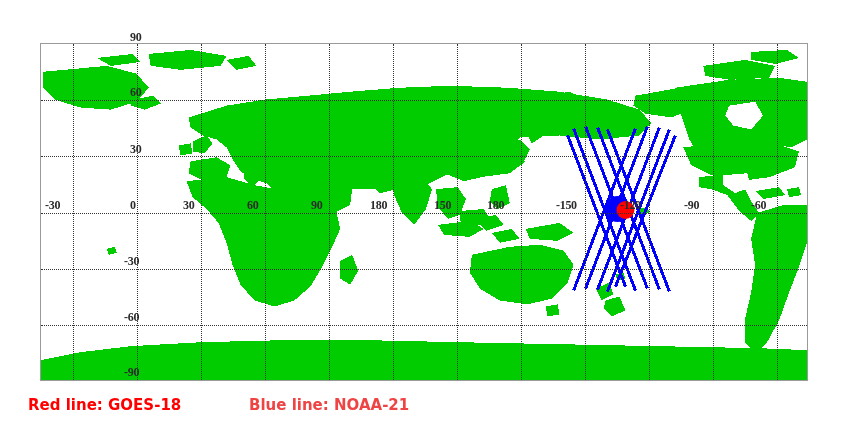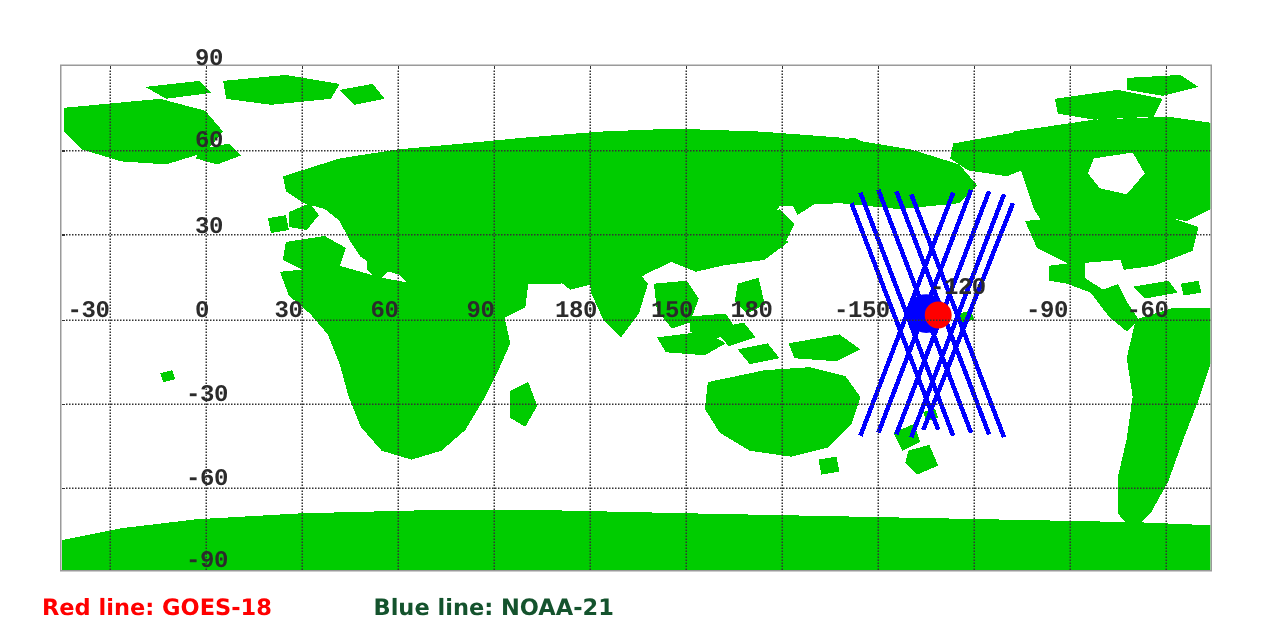--- a/index.html
+++ b/index.html
@@ -12,35 +12,35 @@
         background:#ffffff;border:1px solid #9a9a9a;box-sizing:border-box;
         overflow:hidden;}
   #mapsvg{position:absolute;left:0;top:0;width:100%;height:100%;display:block;}
 
   
   .grid-v,.grid-h{position:absolute;pointer-events:none;}
   .grid-v{top:0;bottom:0;width:0;border-left:1px dotted #333;}
   .grid-h{left:0;right:0;height:0;border-top:1px dotted #333;}
 
   
-  .tick{position:absolute;font-family:Liberation Mono, monospace;
-        font-size:16px;font-weight:bold;color:#2b2b2b;
+  .tick{position:absolute;font-family:Liberation Serif, serif;
+        font-size:12px;font-weight:bold;color:#2b2b2b;
         white-space:nowrap;letter-spacing:-0.3px;
         line-height:1;pointer-events:none;}
 
   
   #tracks{position:absolute;left:0;top:0;width:100%;height:100%;
           pointer-events:none;}
 
   
   #footer{position:absolute;left:0;top:392px;width:824px;height:33px;}
   .leg{position:absolute;font-family:"DejaVu Sans",sans-serif;
        font-size:15px;font-weight:bold;white-space:nowrap;line-height:1;}
   #leg-red{left:28px;top:6px;color:#ff0000;}
-  #leg-blue{left:249px;top:6px;color:#14532d;}
+  #leg-blue{left:249px;top:6px;color:#ef4444;}
   #leg-epoch{left:457px;top:6px;color:#000000;}
 </style>
 </head>
 <body>
 
 <div id="stage">
 
   <div id="plot">
 
     <svg id="mapsvg" viewBox="0 0 768 338" preserveAspectRatio="none">
@@ -189,21 +189,21 @@
 
   <div class="tick" style="left:45px;top:199px;">-30</div>
   <div class="tick" style="left:130px;top:199px;">0</div>
   <div class="tick" style="left:183px;top:199px;">30</div>
   <div class="tick" style="left:247px;top:199px;">60</div>
   <div class="tick" style="left:311px;top:199px;">90</div>
   <div class="tick" style="left:370px;top:199px;">180</div>
   <div class="tick" style="left:434px;top:199px;">150</div>
   <div class="tick" style="left:487px;top:199px;">180</div>
   <div class="tick" style="left:556px;top:199px;">-150</div>
-  <div class="tick" style="left:620px;top:184px;">-120</div>
+  <div class="tick" style="left:620px;top:199px;">-120</div>
   <div class="tick" style="left:684px;top:199px;">-90</div>
   <div class="tick" style="left:751px;top:199px;">-60</div>
 
   <div class="tick" style="left:130px;top:31px;">90</div>
   <div class="tick" style="left:130px;top:86px;">60</div>
   <div class="tick" style="left:130px;top:143px;">30</div>
   <div class="tick" style="left:124px;top:255px;">-30</div>
   <div class="tick" style="left:124px;top:311px;">-60</div>
   <div class="tick" style="left:124px;top:366px;">-90</div>
 

